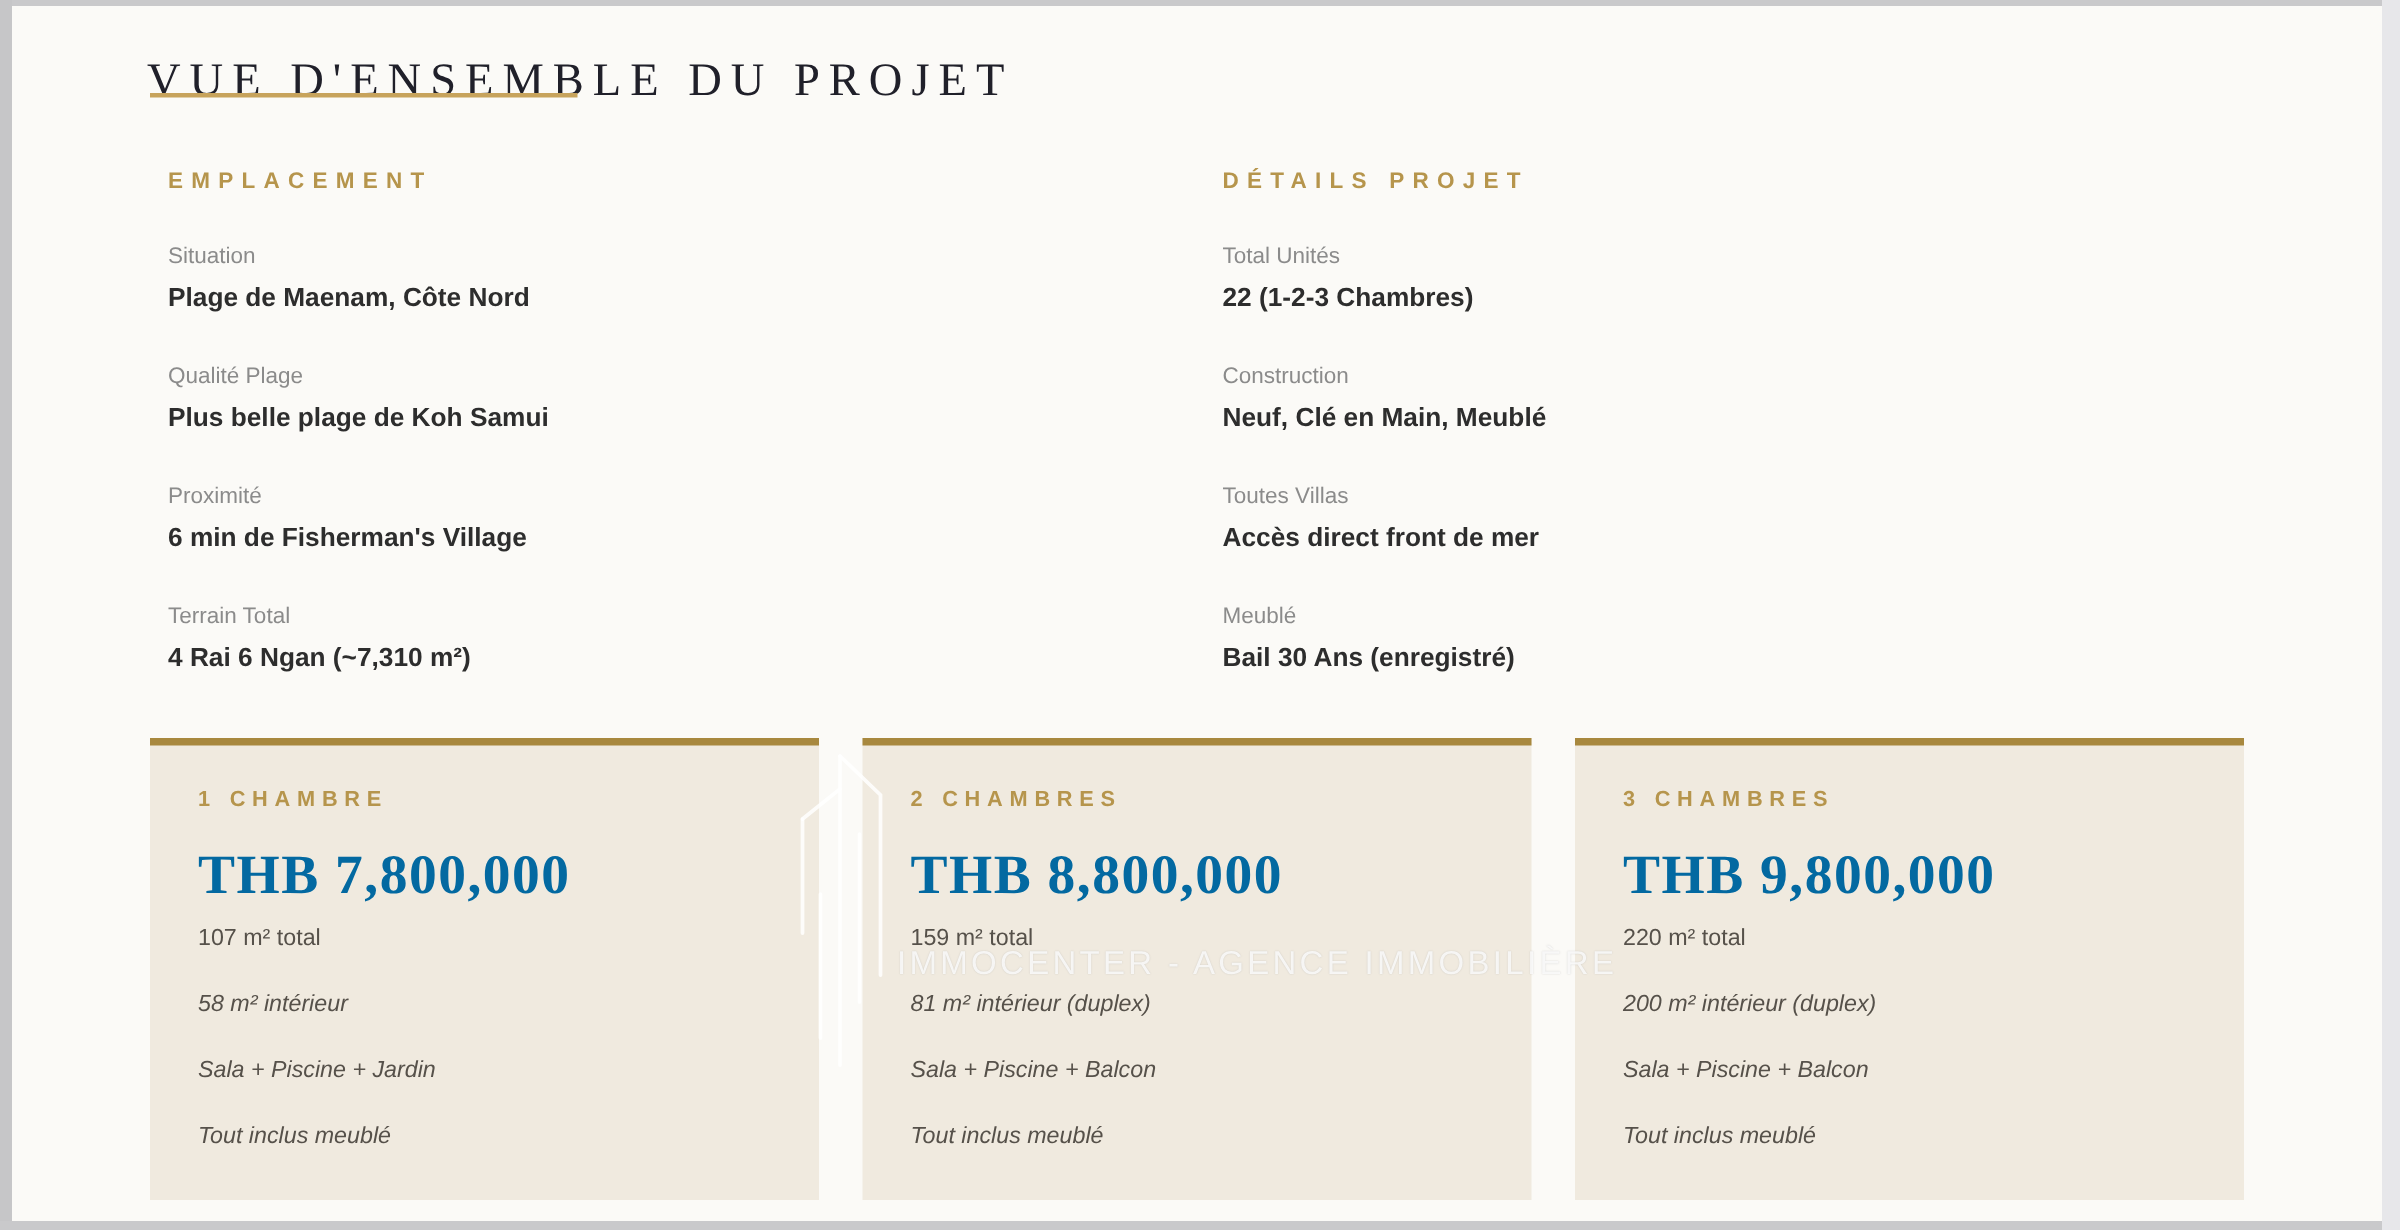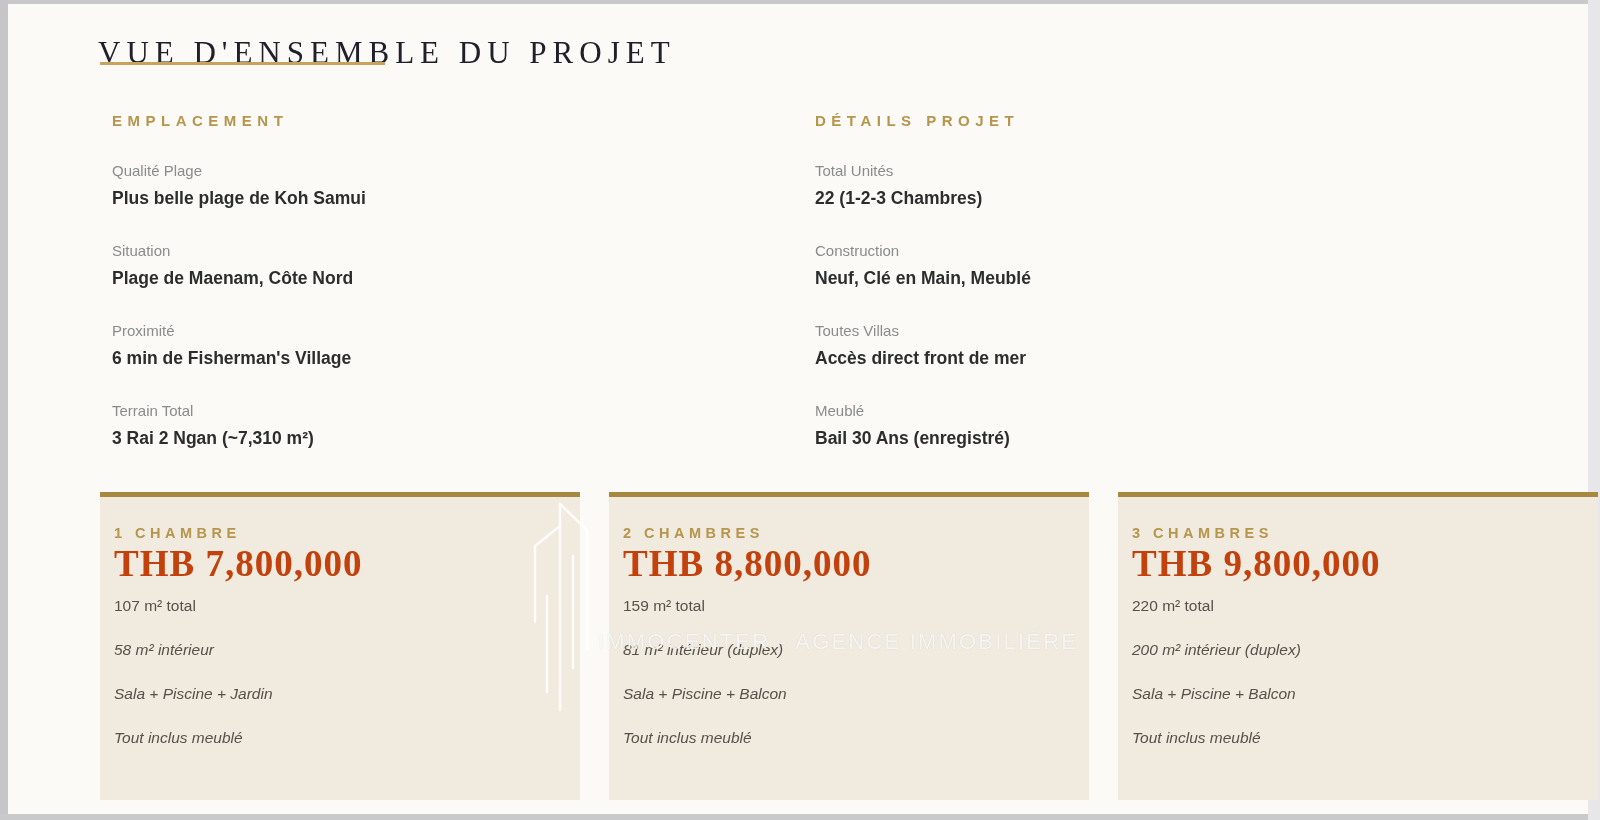--- a/index.html
+++ b/index.html
@@ -32,32 +32,32 @@
     font-size:15px;font-weight:700;letter-spacing:5.5px;
     color:#b6954c;margin:0 0 32px 0;white-space:nowrap;
   }
   .info-group{margin:0 0 30px 0;}
   .info-label{font-size:15px;line-height:20px;color:#8b8b8b;}
   .info-value{font-size:17.5px;line-height:26px;font-weight:700;color:#2d2d2d;margin-top:4px;}
 
   
   .cards-row{position:absolute;left:100px;top:492px;display:flex;gap:29px;}
   .price-card{
-    width:480px;height:308px;box-sizing:border-box;
+    width:446px;height:308px;box-sizing:border-box;
     background:#f0eadf;border-top:5px solid #a8883e;
-    padding:28px 32px 0 14px;
+    padding:28px 32px 0 32px;
   }
   .card-title{
     font-size:14.5px;font-weight:700;letter-spacing:4.5px;
     color:#b6954c;white-space:nowrap;
   }
   .card-price{
     font-family:"Liberation Serif", serif;
     font-size:37px;font-weight:700;letter-spacing:1px;
-    color:#c2410c;margin-top:4px;line-height:38px;white-space:nowrap;
+    color:#0369a1;margin-top:24px;line-height:38px;white-space:nowrap;
   }
   .card-detail{font-size:15.5px;line-height:20px;color:#56514a;}
   .card-detail.first{margin-top:13px;}
   .card-detail + .card-detail{margin-top:24px;font-style:italic;}
 
   
   .watermark{position:absolute;left:0;top:12px;width:1600px;height:820px;pointer-events:none;z-index:5;}
   .watermark-logo{position:absolute;left:505px;top:488px;}
   .watermark-text{
     position:absolute;left:598px;top:617px;
@@ -74,34 +74,34 @@
 <div class="edge-left"></div>
 <div class="edge-bottom"></div>
 <div class="edge-right"></div>
 
 <h1 class="page-title">VUE D'ENSEMBLE DU PROJET</h1>
 <div class="title-rule"></div>
 
 <div class="info-col left">
   <div class="section-heading">EMPLACEMENT</div>
   <div class="info-group">
+    <div class="info-label">Situation</div>
+    <div class="info-value">Plage de Maenam, Côte Nord</div>
+  </div>
+  <div class="info-group">
     <div class="info-label">Qualité Plage</div>
     <div class="info-value">Plus belle plage de Koh Samui</div>
-  </div>
-  <div class="info-group">
-    <div class="info-label">Situation</div>
-    <div class="info-value">Plage de Maenam, Côte Nord</div>
   </div>
   <div class="info-group">
     <div class="info-label">Proximité</div>
     <div class="info-value">6 min de Fisherman's Village</div>
   </div>
   <div class="info-group">
     <div class="info-label">Terrain Total</div>
-    <div class="info-value">3 Rai 2 Ngan (~7,310 m²)</div>
+    <div class="info-value">4 Rai 6 Ngan (~7,310 m²)</div>
   </div>
 </div>
 
 <div class="info-col right">
   <div class="section-heading">DÉTAILS PROJET</div>
   <div class="info-group">
     <div class="info-label">Total Unités</div>
     <div class="info-value">22 (1-2-3 Chambres)</div>
   </div>
   <div class="info-group">

